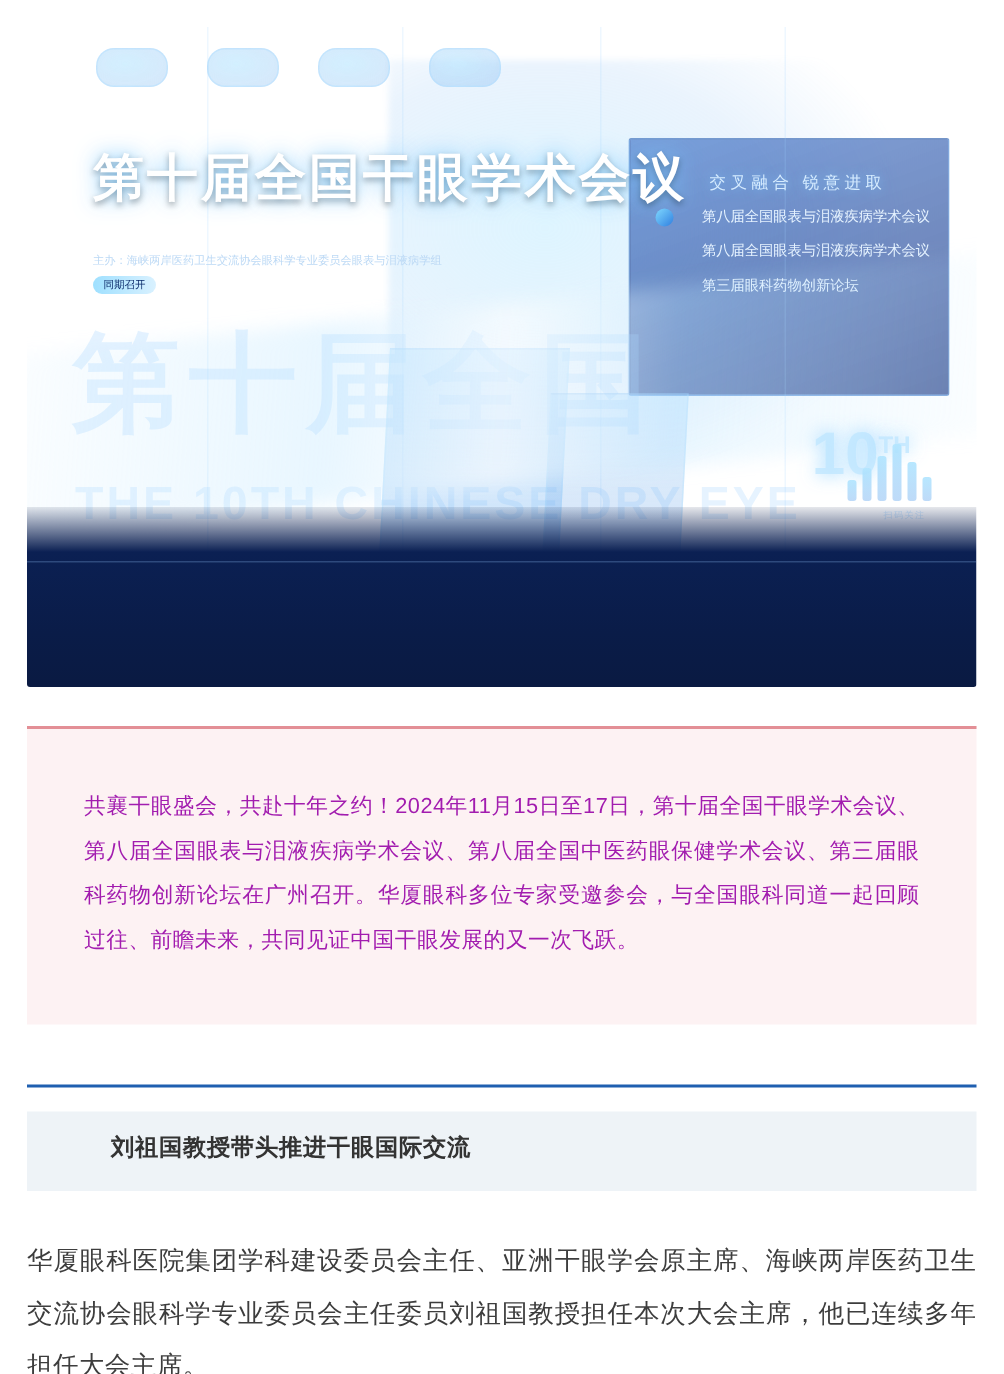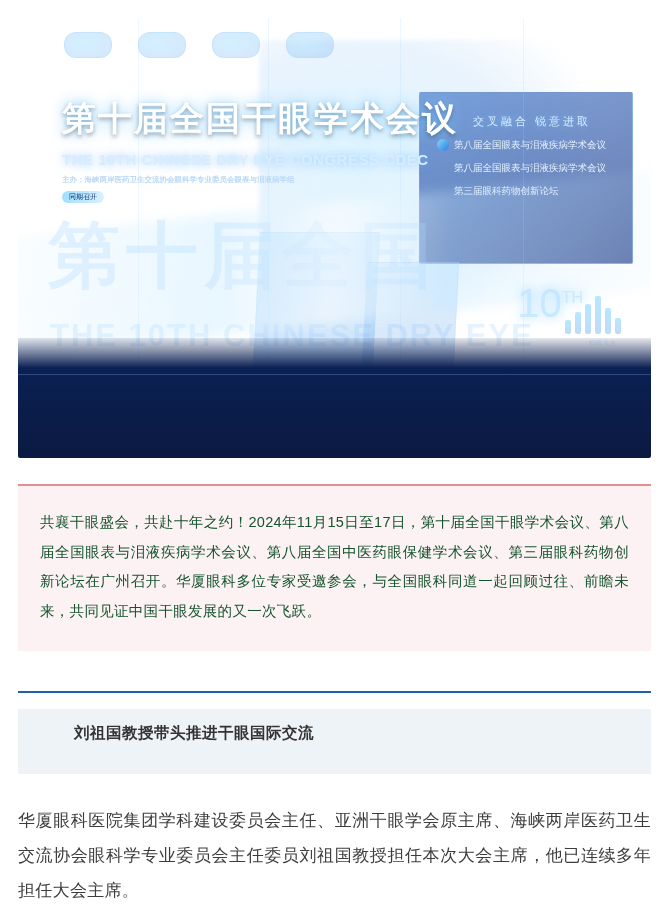--- a/index.html
+++ b/index.html
@@ -115,26 +115,25 @@
   .banner-sub-en {
     margin-top: 9px;
     font-size: 15px;
     font-weight: bold;
     color: #d8ecff;
     letter-spacing: 0.5px;
     white-space: nowrap;
     text-shadow: 0 0 8px rgba(100,180,255,0.7);
   }
   .banner-host {
-    margin-top: 6px;
+    margin-top: 26px;
     font-size: 7.5px;
     color: #bcd9f5;
     line-height: 1.5;
     max-width: 250px;
-    font-weight: bold;
   }
   .banner-badge {
     display: inline-block;
     margin-top: 4px;
     padding: 1px 7px;
     font-size: 7px;
     color: #0a2a6a;
     background: linear-gradient(90deg, #9fe0ff, #d9f1ff);
     border-radius: 7px;
   }
@@ -148,39 +147,39 @@
   .side-slogan {
     font-size: 11px;
     letter-spacing: 3px;
     text-align: center;
     color: #d6ecff;
     text-shadow: 0 0 8px rgba(120,200,255,0.8);
   }
   .side-line {
     display: flex;
     align-items: flex-start;
-    gap: 5px;
+    gap: 19px;
     margin-top: 9px;
     font-size: 9.5px;
     line-height: 1.45;
     color: #e6f3ff;
   }
   .side-dot {
     width: 12px; height: 12px;
     border-radius: 50%;
     background: linear-gradient(135deg, #7fd8ff, #2f7fe0);
     flex: 0 0 auto;
     margin-top: 1px;
   }
   .ten-mark {
     position: absolute;
-    right: 68px;
+    right: 44px;
     bottom: 132px;
     font-size: 40px;
-    font-weight: normal;
+    font-weight: bold;
     color: rgba(190,230,255,0.75);
     text-shadow: 0 0 12px rgba(130,205,255,0.8);
   }
   .ten-mark sup { font-size: 16px; }
   .bars {
     position: absolute;
     right: 30px;
     bottom: 124px;
     display: flex;
     align-items: flex-end;
@@ -251,24 +250,24 @@
   .intro-block {
     margin: 26px 18px 0 18px;
     background: #fdf2f3;
     border-top: 2px solid #e38f96;
     padding: 22px 22px 24px 22px;
     box-sizing: border-box;
   }
   .intro-text {
     font-size: 14.5px;
     line-height: 2.05;
-    color: #14532d;
+    color: #a21caf;
     letter-spacing: 0.3px;
     text-align: justify;
-    margin: 0;
+    margin: 16px;
   }
 
   
   .section {
     margin: 40px 18px 0 18px;
   }
   .section-tag-row {
     display: flex;
     align-items: center;
   }
@@ -283,21 +282,21 @@
     white-space: nowrap;
   }
   .section-rule {
     flex: 1;
     height: 2px;
     background: #1f5fb0;
   }
   .subhead {
     margin-top: 16px;
     background: #eef3f7;
-    padding: 14px 18px 30px 56px;
+    padding: 14px 18px 18px 56px;
     font-size: 15.5px;
     font-weight: bold;
     color: #333333;
     letter-spacing: 0.5px;
     box-sizing: border-box;
   }
   .body-block {
     margin: 30px 18px 0 18px;
   }
   .body-text {
@@ -326,21 +325,20 @@
 
       <div class="logo-row">
         <span class="logo-chip"></span>
         <span class="logo-chip"></span>
         <span class="logo-chip"></span>
         <span class="logo-chip"></span>
       </div>
 
       <div class="banner-main">
         <div class="banner-title">第十届全国干眼学术会议</div>
-        <div class="banner-sub-en">THE 10TH CHINESE DRY EYE CONGRESS CDEC</div>
         <div class="banner-host">主办：海峡两岸医药卫生交流协会眼科学专业委员会眼表与泪液病学组</div>
         <div class="banner-badge">同期召开</div>
       </div>
 
       <div class="side-panel">
         <div class="side-slogan">交叉融合  锐意进取</div>
         <div class="side-line">
           <span class="side-dot"></span>
           <span>第八届全国眼表与泪液疾病学术会议</span>
         </div>

